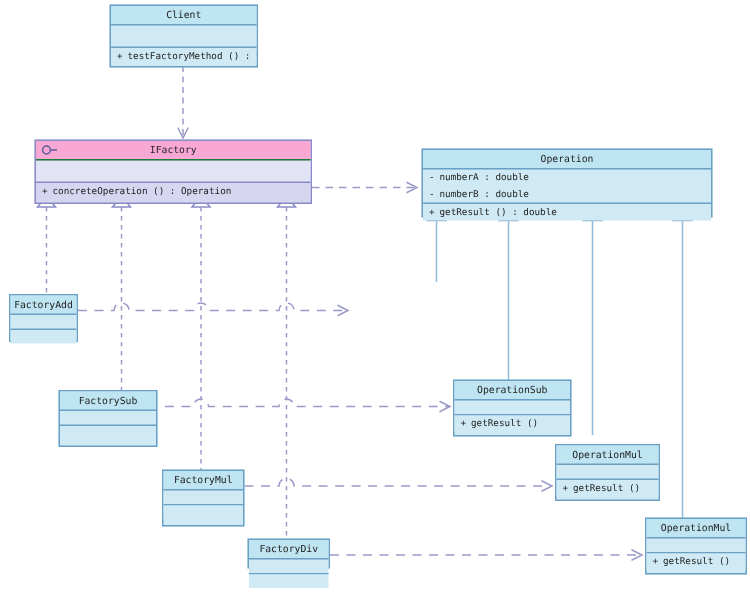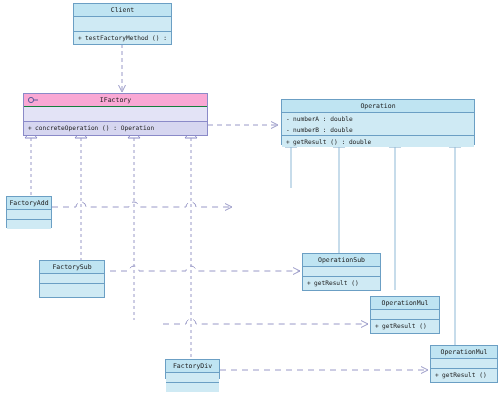--- a/index.html
+++ b/index.html
@@ -196,20 +196,29 @@
   <div class="uml" style="left:39px; top:260px; width:66px; height:38px;">
     <div class="title">FactorySub</div>
     <div class="attrs">
         <div class="empty-pad"></div>
       </div>
     <div class="ops">
         <div class="empty-pad"></div>
       </div>
   </div>
 
+  <div class="uml" style="left:108px; top:313px; width:55px; height:38px;">
+    <div class="title">FactoryMul</div>
+    <div class="attrs">
+        <div class="empty-pad"></div>
+      </div>
+    <div class="ops">
+        <div class="empty-pad"></div>
+      </div>
+  </div>
 
   <div class="uml" style="left:165px; top:359px; width:55px; height:20px;">
     <div class="title">FactoryDiv</div>
     <div class="attrs">
         <div class="empty-pad"></div>
       </div>
     <div class="ops">
         <div class="empty-pad"></div>
       </div>
   </div>

